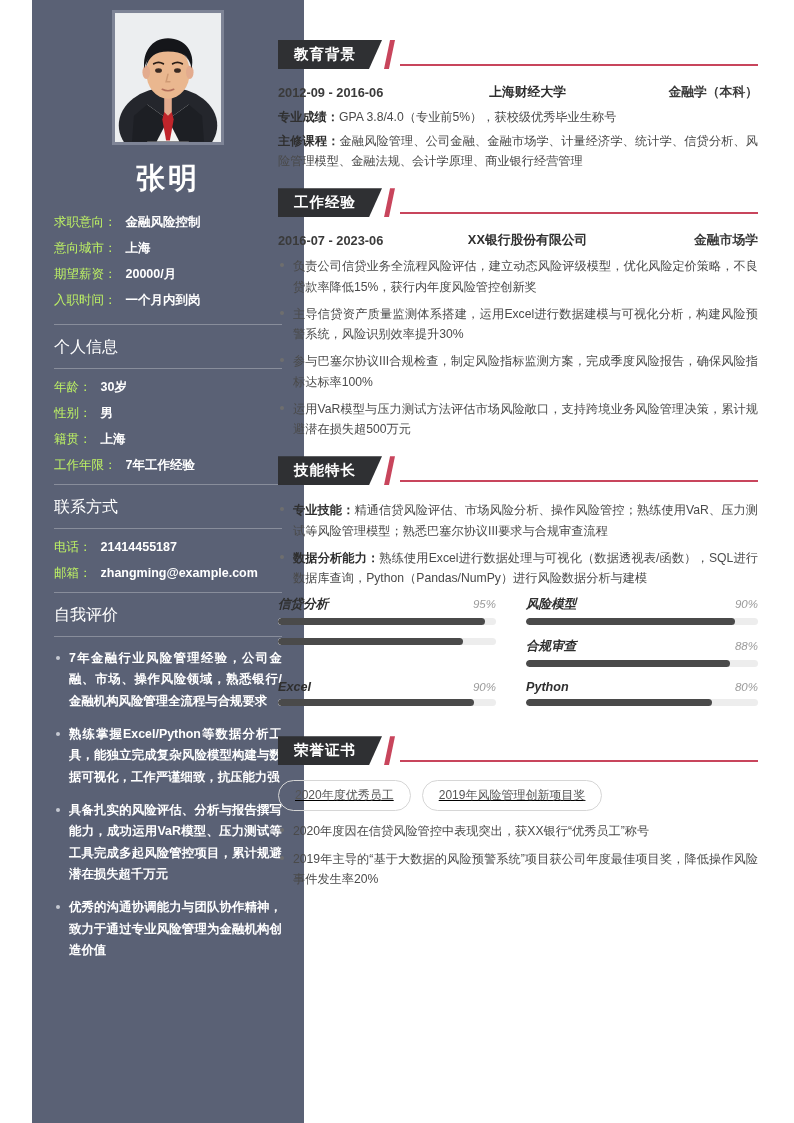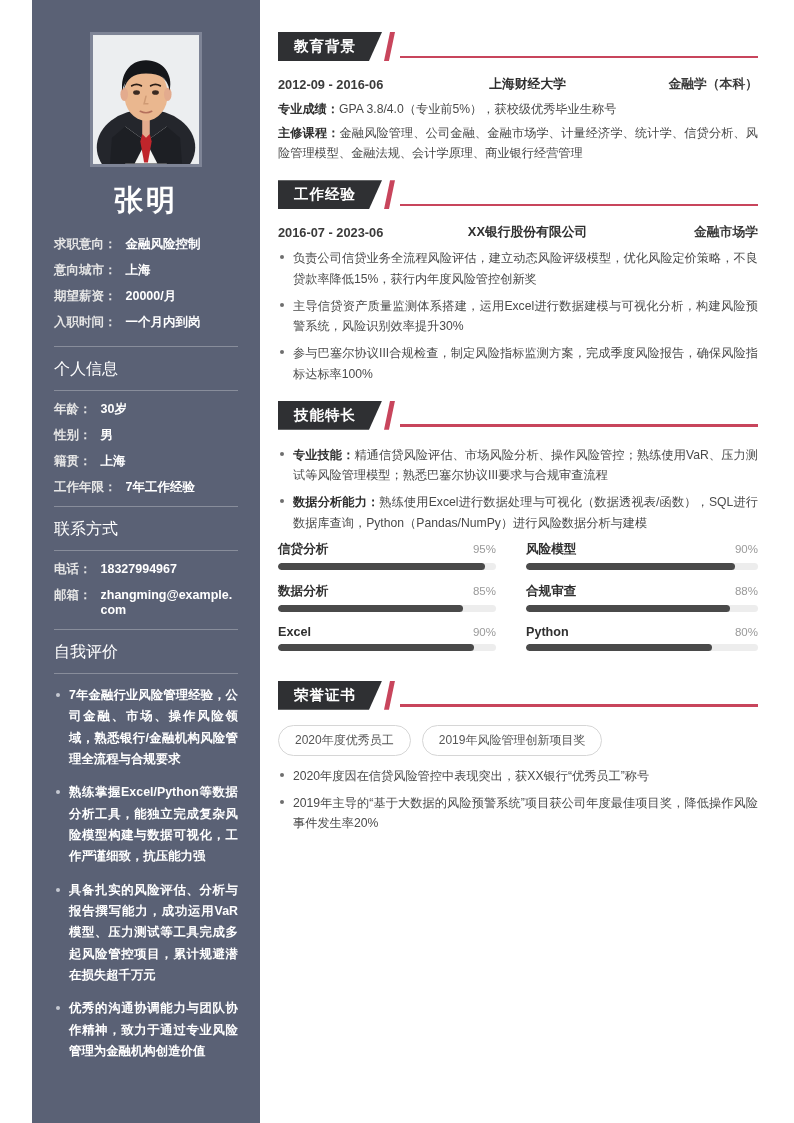--- a/index.html
+++ b/index.html
@@ -6,55 +6,55 @@
   html, body {
     width: 794px; height: 1123px;
     background: #ffffff;
     font-family: "Liberation Sans", "DejaVu Sans", sans-serif;
     -webkit-font-smoothing: antialiased;
   }
   .page { position: relative; width: 794px; height: 1123px; background: #fff; display: flex; }
 
   
   .sidebar {
-    position: absolute; left: 32px; top: 0; width: 228px; height: 1123px;
+    position: absolute; left: 32px; top: 0; width: 272px; height: 1123px;
     background: #5a6175; color: #ffffff;
-    padding: 32px 22px 20px 22px;
+    padding: 10px 22px 20px 22px;
   }
   .photo-wrap { display: flex; justify-content: center; margin-bottom: 14px; }
   .photo {
     width: 112px; height: 135px; border: 3px solid #7e8496;
     background: #e9eaec; overflow: hidden; position: relative;
   }
   .photo svg { display: block; width: 100%; height: 100%; }
   .name {
     text-align: center; font-size: 29px; font-weight: bold; letter-spacing: 3px;
     color: #ffffff; margin: 2px 0 16px 0;
   }
   .kv { display: flex; font-size: 12.5px; line-height: 1.2; margin-bottom: 11px; }
-  .kv .k { color: #e5e5e5; font-weight: bold; white-space: nowrap; }
+  .kv .k { color: #bef264; font-weight: normal; white-space: nowrap; }
   .kv .v { color: #ffffff; font-weight: bold; margin-left: 9px; word-break: break-all; }
   .sb-sep { height: 1px; background: rgba(255,255,255,.28); margin: 16px 0 12px 0; }
   .sb-head {
     font-size: 16px; font-weight: normal; color: #ffffff; margin: 0 0 11px 0;
     padding-bottom: 10px; border-bottom: 1px solid rgba(255,255,255,.28);
   }
   .sb-head.topline { padding-top: 12px; border-top: 1px solid rgba(255,255,255,.28); }
   .sb-list { list-style: none; }
   .sb-list li {
     position: relative; padding-left: 15px; font-size: 12.4px; line-height: 1.72;
     color: #ffffff; font-weight: bold; margin-bottom: 12px; text-align: justify;
   }
   .sb-list li::before {
     content: ""; position: absolute; left: 2px; top: 8px;
     width: 4px; height: 4px; border-radius: 50%; background: #c6c9d2;
   }
 
   
-  .main { position: absolute; left: 278px; top: 4px; width: 496px; padding: 28px 16px 20px 0; }
+  .main { position: absolute; left: 278px; top: 12px; width: 496px; padding: 28px 16px 20px 0; }
   .section { margin-bottom: 17px; }
 
   .sec-head { position: relative; height: 30px; margin-bottom: 14px; }
   .sec-tag {
     position: absolute; left: 0; top: 0; height: 29px; display: flex; align-items: center;
     background: #2f3033; color: #ffffff; font-size: 14.5px; font-weight: bold;
     padding: 0 26px 0 16px; letter-spacing: 1px;
     clip-path: polygon(0 0, 100% 0, calc(100% - 13px) 100%, 0 100%);
   }
   .sec-slash {
@@ -76,31 +76,31 @@
     position: relative; padding-left: 15px; font-size: 12.2px; line-height: 1.66;
     color: #4a4a4a; margin-bottom: 7px; text-align: justify;
   }
   ul.bl li::before {
     content: ""; position: absolute; left: 2px; top: 7px;
     width: 4px; height: 4px; border-radius: 50%; background: #6e6e6e;
   }
   ul.bl li b { color: #2f2f2f; }
 
   
-  .bars { display: flex; flex-wrap: wrap; margin-top: 8px; }
+  .bars { display: flex; flex-wrap: wrap; margin-top: 8px; font-style: italic; }
   .bar-cell { width: 50%; padding-right: 22px; margin-bottom: 13px; }
   .bar-cell:nth-child(even) { padding-right: 0; padding-left: 8px; }
   .bar-top { display: flex; justify-content: space-between; align-items: baseline; margin-bottom: 5px; }
   .bar-name { font-size: 12.6px; font-weight: bold; color: #2f2f2f; }
   .bar-pct { font-size: 11.5px; color: #9a9a9a; text-align: right; }
   .bar-track { height: 7px; background: #ededed; border-radius: 4px; overflow: hidden; }
   .bar-fill { height: 100%; background: #4a4a4a; border-radius: 4px; }
 
   
-  .pills { display: flex; gap: 11px; margin-bottom: 10px; }
+  .pills { display: flex; gap: 11px; margin-bottom: 10px; text-decoration: underline; }
   .pill {
     border: 1px solid #d6d6d6; border-radius: 16px; padding: 6px 16px;
     font-size: 12px; color: #555555; white-space: nowrap;
   }
 </style>
 </head>
 <body>
 
 <div class="page">
 
@@ -171,21 +171,21 @@
       <div class="kv">
         <span class="k">工作年限：</span>
         <span class="v">7年工作经验</span>
       </div>
     </div>
 
     <div class="sb-head topline">联系方式</div>
     <div>
       <div class="kv">
         <span class="k">电话：</span>
-        <span class="v">18327994967</span>
+        <span class="v">21414455187</span>
       </div>
       <div class="kv">
         <span class="k">邮箱：</span>
         <span class="v">zhangming@example.com</span>
       </div>
     </div>
 
     <div class="sb-head topline">自我评价</div>
     <ul class="sb-list">
       <li>7年金融行业风险管理经验，公司金融、市场、操作风险领域，熟悉银行/金融机构风险管理全流程与合规要求</li>
@@ -224,20 +224,21 @@
       </div>
       <div class="row3">
         <span class="c1">2016-07 - 2023-06</span>
         <span class="c2">XX银行股份有限公司</span>
         <span class="c3">金融市场学</span>
       </div>
       <ul class="bl">
         <li>负责公司信贷业务全流程风险评估，建立动态风险评级模型，优化风险定价策略，不良贷款率降低15%，获行内年度风险管控创新奖</li>
         <li>主导信贷资产质量监测体系搭建，运用Excel进行数据建模与可视化分析，构建风险预警系统，风险识别效率提升30%</li>
         <li>参与巴塞尔协议III合规检查，制定风险指标监测方案，完成季度风险报告，确保风险指标达标率100%</li>
+        <li>运用VaR模型与压力测试方法评估市场风险敞口，支持跨境业务风险管理决策，累计规避潜在损失超500万元</li>
       </ul>
     </section>
 
     <section class="section">
       <div class="sec-head">
         <div class="sec-tag">技能特长</div>
         <div class="sec-slash" style="left:106px"></div>
         <div class="sec-rule" style="left:122px; right:0"></div>
       </div>
       <ul class="bl">
@@ -262,24 +263,20 @@
         <div class="bar-cell">
           <div class="bar-top">
             <span class="bar-name">风险模型</span>
             <span class="bar-pct">90%</span>
           </div>
           <div class="bar-track">
             <div class="bar-fill" style="width: 90%;"></div>
           </div>
         </div>
         <div class="bar-cell">
-          <div class="bar-top">
-            <span class="bar-name">数据分析</span>
-            <span class="bar-pct">85%</span>
-          </div>
           <div class="bar-track">
             <div class="bar-fill" style="width: 85%;"></div>
           </div>
         </div>
         <div class="bar-cell">
           <div class="bar-top">
             <span class="bar-name">合规审查</span>
             <span class="bar-pct">88%</span>
           </div>
           <div class="bar-track">

